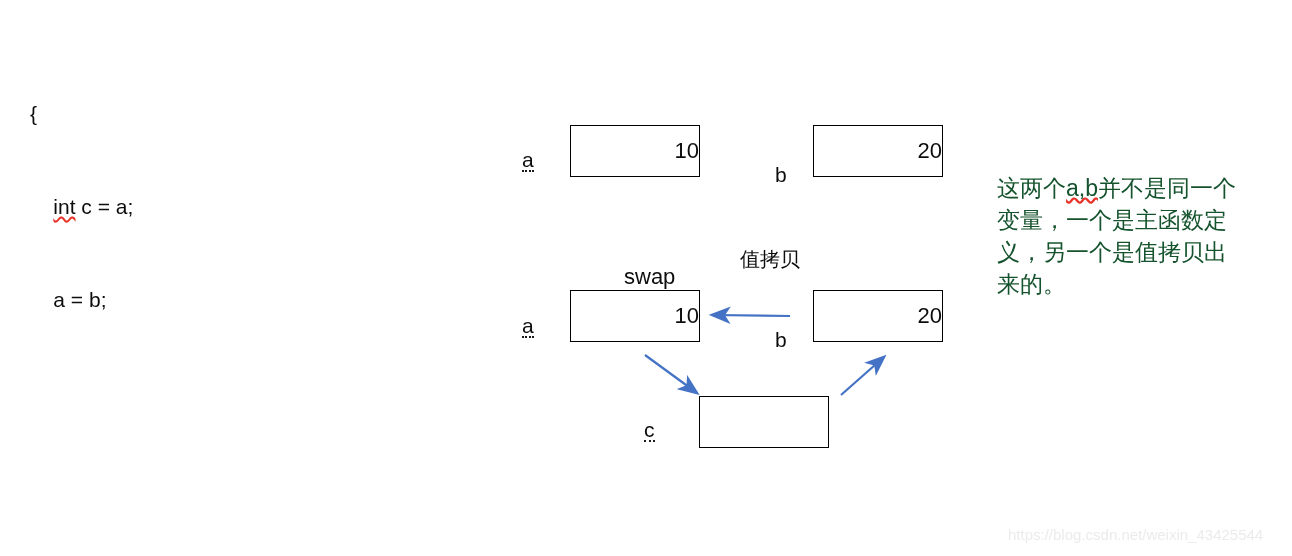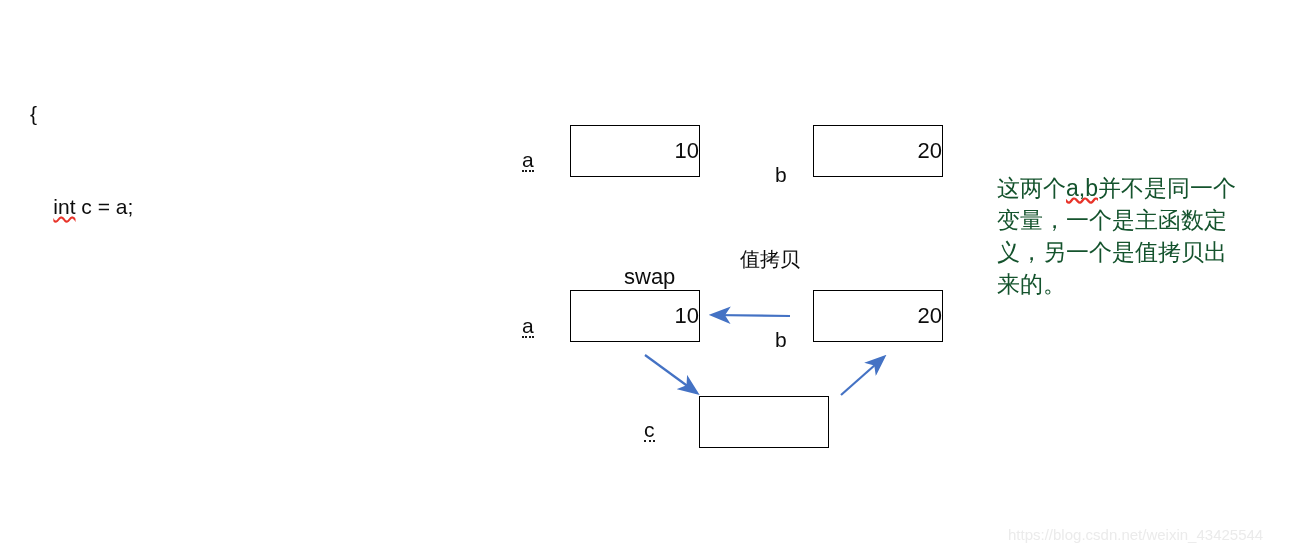--- a/index.html
+++ b/index.html
@@ -132,20 +132,21 @@
   }
 </style>
 </head>
 <body>
 
 <div class="code-panel">
 
   <div class="code-block first">
     <div class="code-line">{</div>
     <div class="code-line">    <span class="sq">int</span> c = a;</div>
+    <div class="code-line">    a = b;</div>
     
     
   </div>
 
 </div>
 
 <div class="diagram">
 
   <svg class="arrows" viewBox="0 0 1292 556">
     <defs>

